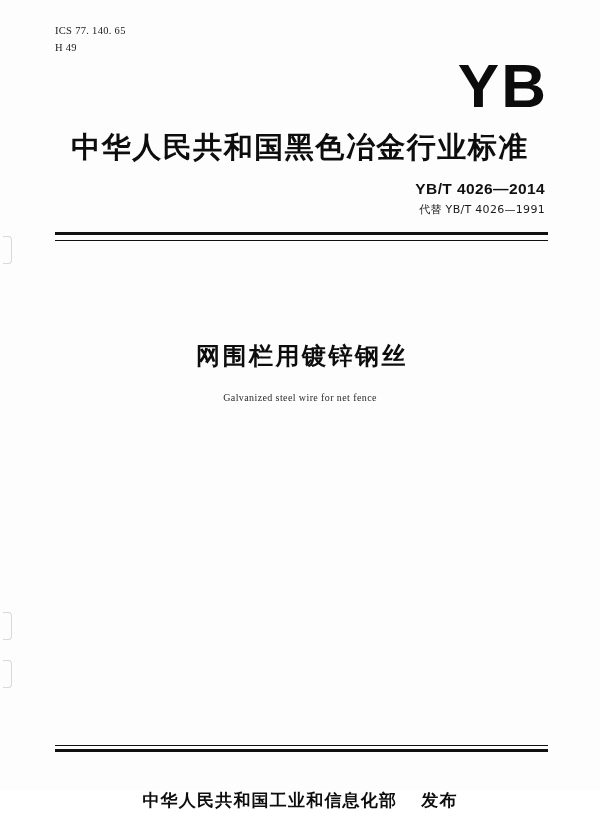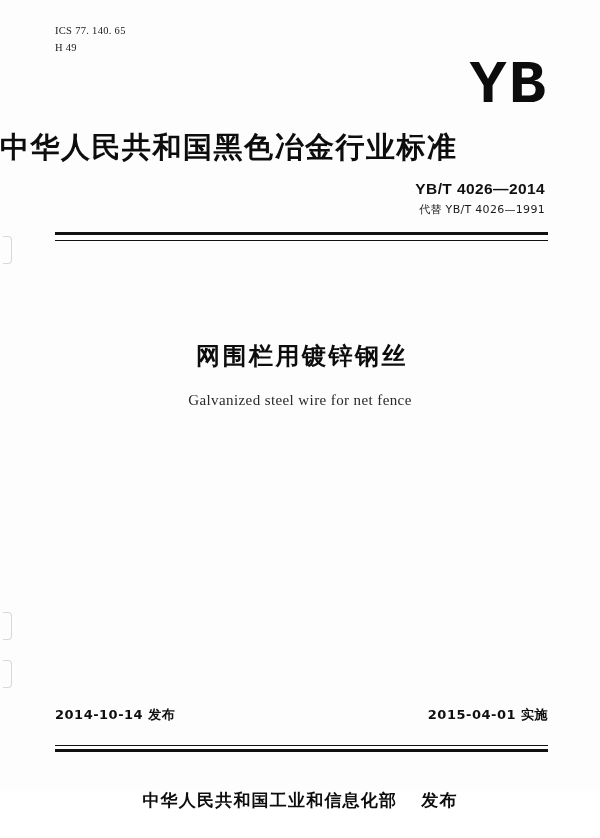--- a/index.html
+++ b/index.html
@@ -34,34 +34,35 @@
     line-height: 17px;
     letter-spacing: 0.3px;
     color: #1a1a1a;
   }
 
   
   .yb-mark {
     position: absolute;
     right: 52px;
     top: 55px;
-    font-family: Liberation Mono, monospace;
+    font-family: Liberation Sans, sans-serif;
     font-weight: bold;
     font-size: 62px;
     letter-spacing: 2px;
     color: #0c0c0c;
     line-height: 62px;
   }
 
   
   .std-org-title {
     position: absolute;
     left: 0;
     right: 0;
     top: 128px;
+    text-align: center;
     font-family: "DejaVu Sans", sans-serif;
     font-weight: bold;
     font-size: 29px;
     letter-spacing: 1.5px;
     color: #0d0d0d;
   }
 
   
   .std-number {
     position: absolute;
@@ -122,21 +123,21 @@
     letter-spacing: 2.5px;
     color: #0d0d0d;
   }
   .doc-title-en {
     position: absolute;
     left: 0;
     right: 0;
     top: 392px;
     text-align: center;
     font-family: "Liberation Serif", serif;
-    font-size: 15px;
+    font-size: 10px;
     letter-spacing: 0.4px;
     color: #2a2a2a;
   }
 
   
   .date-row {
     position: absolute;
     left: 55px;
     right: 52px;
     top: 706px;
@@ -201,24 +202,20 @@
 
   <div class="rule rule-thick"></div>
   <div class="rule rule-thin"></div>
 
   <div class="doc-title-cn">网围栏用镀锌钢丝</div>
   <div class="doc-title-en">Galvanized steel wire for net fence</div>
 
   <div class="rule rule-bottom-thin"></div>
   <div class="rule rule-bottom-thick"></div>
 
-  <div class="date-row">
-    <span>2014-10-14 发布</span>
-    <span>2015-04-01 实施</span>
-  </div>
 
   <div class="issuer">
     <span>中华人民共和国工业和信息化部</span><span class="gap"></span><span>发布</span>
   </div>
 
   <div class="binding-mark bm1"></div>
   <div class="binding-mark bm2"></div>
   <div class="binding-mark bm3"></div>
 
 </div>

